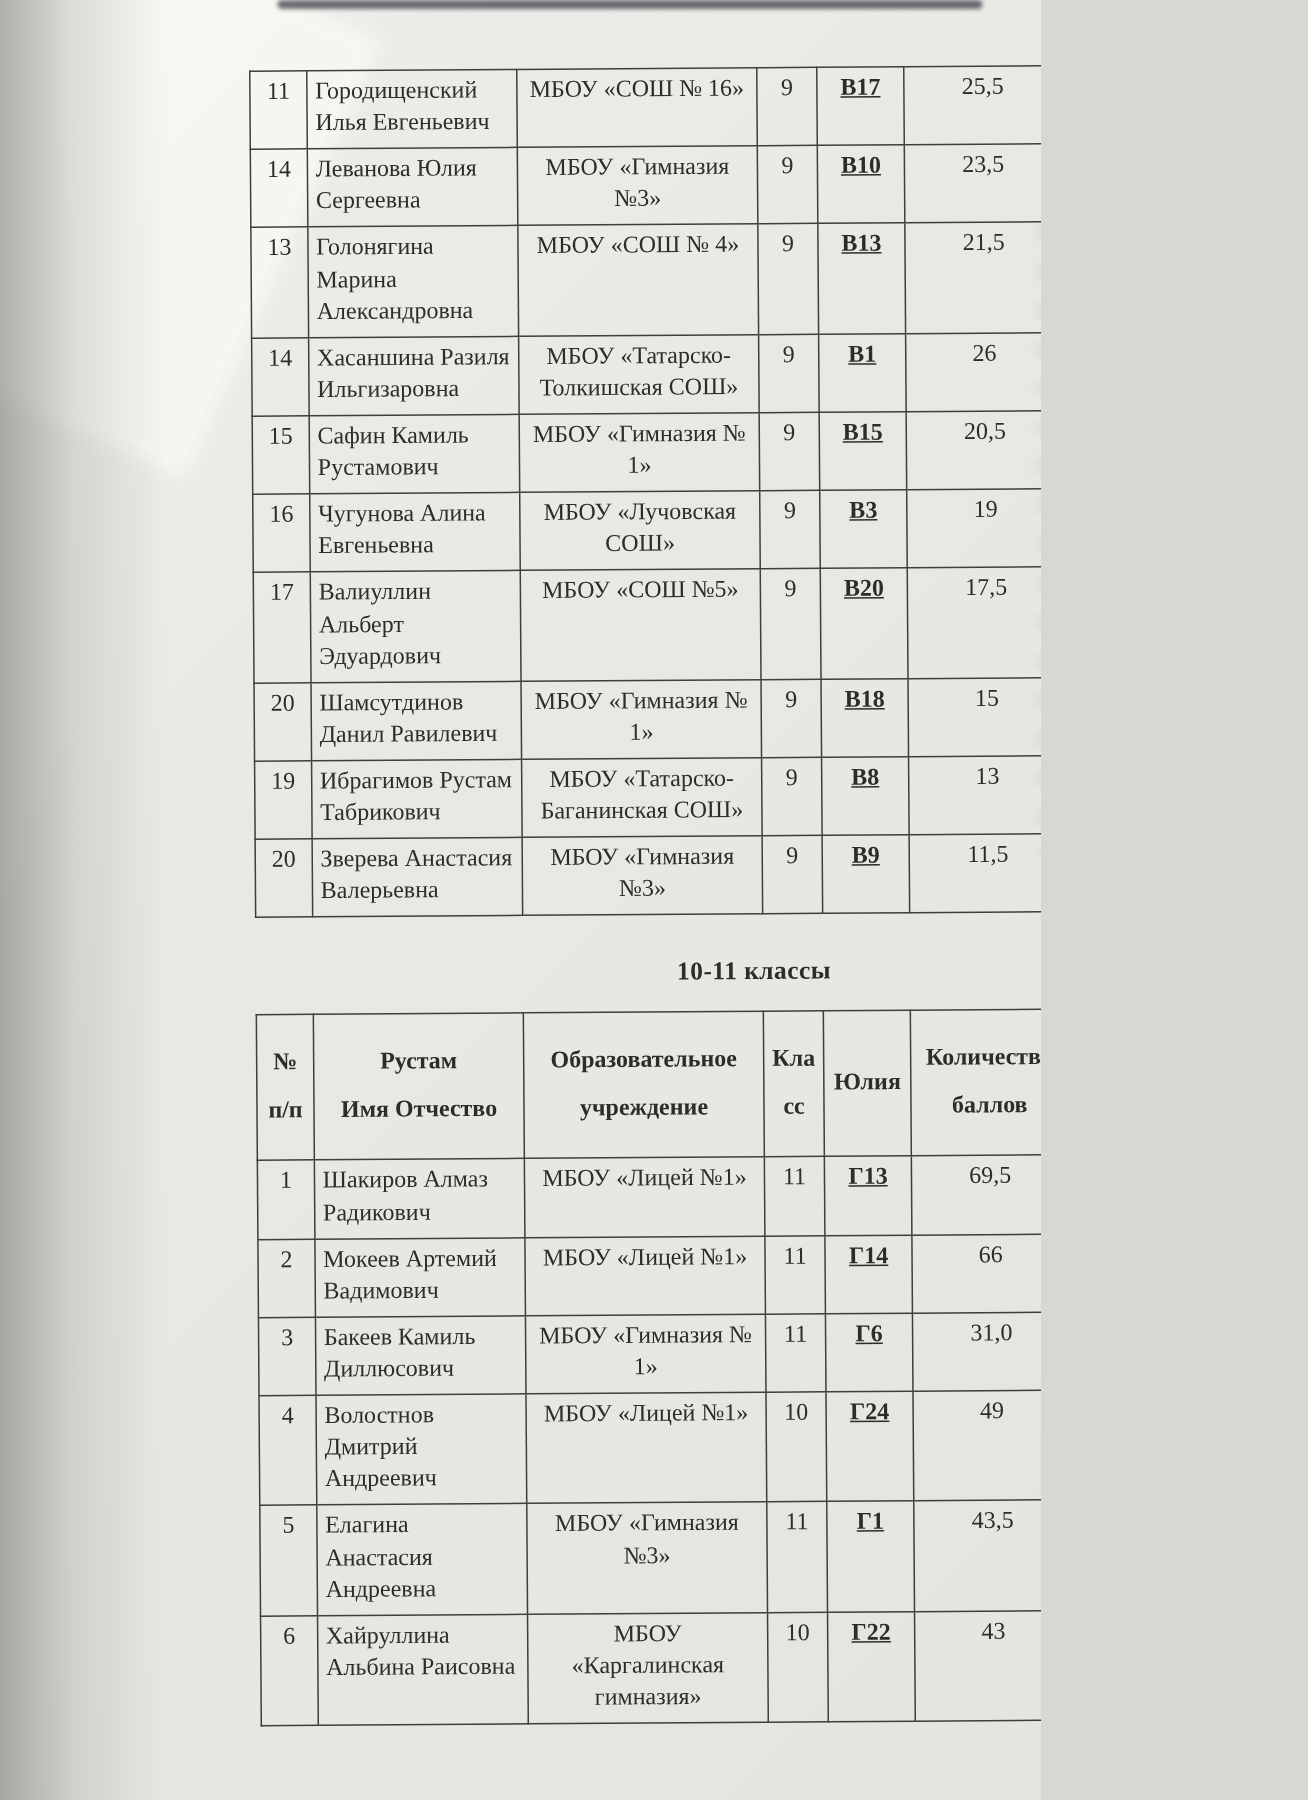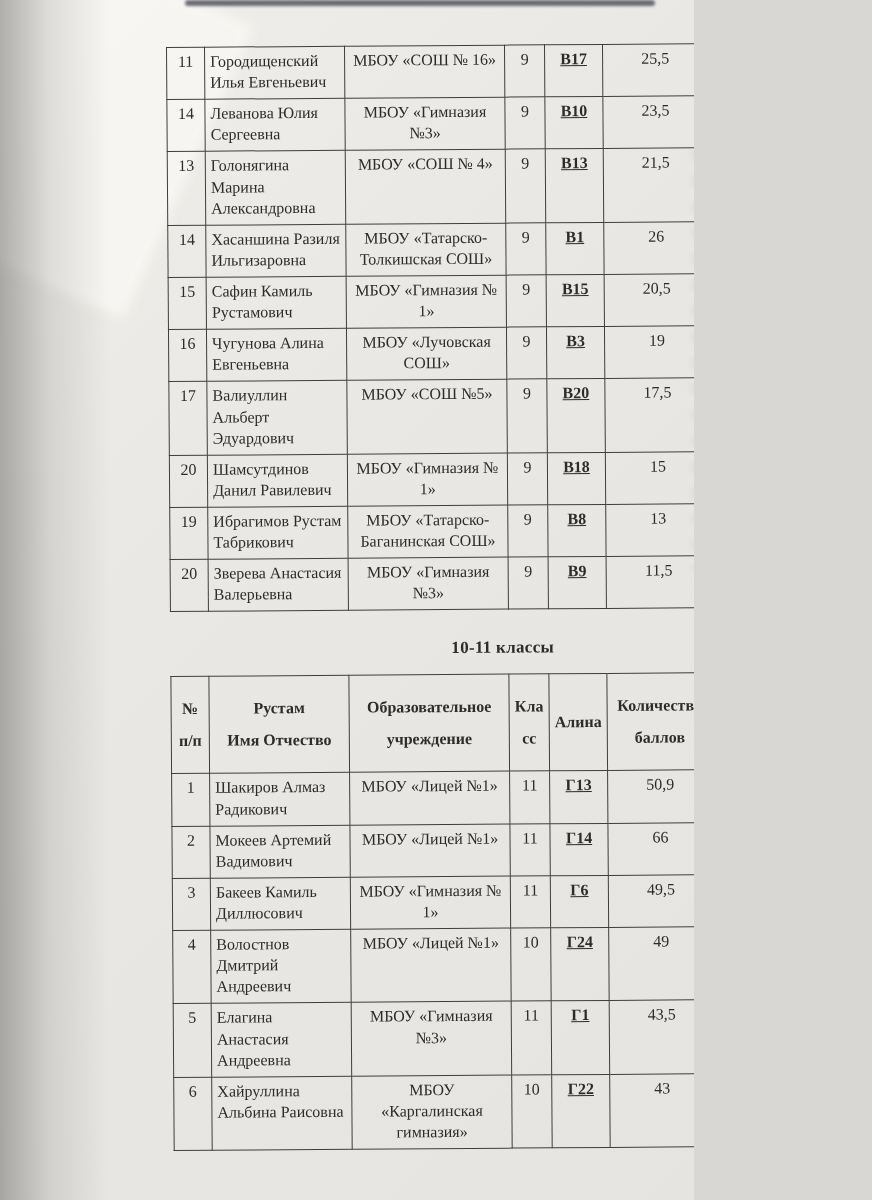--- a/index.html
+++ b/index.html
@@ -265,55 +265,55 @@
       </colgroup>
       <thead>
         <tr>
           <th>№
 п/п</th>
           <th>Рустам
 Имя Отчество</th>
           <th>Образовательное
 учреждение</th>
           <th>Класс</th>
-          <th>Алина</th>
+          <th>Юлия</th>
           <th>Количество
 баллов</th>
           <th>Рейтинг
 (призер)</th>
         </tr>
       </thead>
       <tbody>
   <tr>
     <td class="c-num">1</td>
     <td class="c-name">Шакиров Алмаз Радикович</td>
     <td class="c-school">МБОУ «Лицей №1»</td>
     <td class="c-grade">11</td>
     <td class="c-code">Г13</td>
-    <td class="c-score">50,9</td>
+    <td class="c-score">69,5</td>
     <td class="c-rating">победитель</td>
   </tr>
 
   <tr>
     <td class="c-num">2</td>
     <td class="c-name">Мокеев Артемий Вадимович</td>
     <td class="c-school">МБОУ «Лицей №1»</td>
     <td class="c-grade">11</td>
     <td class="c-code">Г14</td>
     <td class="c-score">66</td>
     <td class="c-rating">призер</td>
   </tr>
 
   <tr>
     <td class="c-num">3</td>
     <td class="c-name">Бакеев Камиль Диллюсович</td>
     <td class="c-school">МБОУ «Гимназия № 1»</td>
     <td class="c-grade">11</td>
     <td class="c-code">Г6</td>
-    <td class="c-score">49,5</td>
+    <td class="c-score">31,0</td>
     <td class="c-rating"></td>
   </tr>
 
   <tr>
     <td class="c-num">4</td>
     <td class="c-name">Волостнов Дмитрий Андреевич</td>
     <td class="c-school">МБОУ «Лицей №1»</td>
     <td class="c-grade">10</td>
     <td class="c-code">Г24</td>
     <td class="c-score">49</td>

